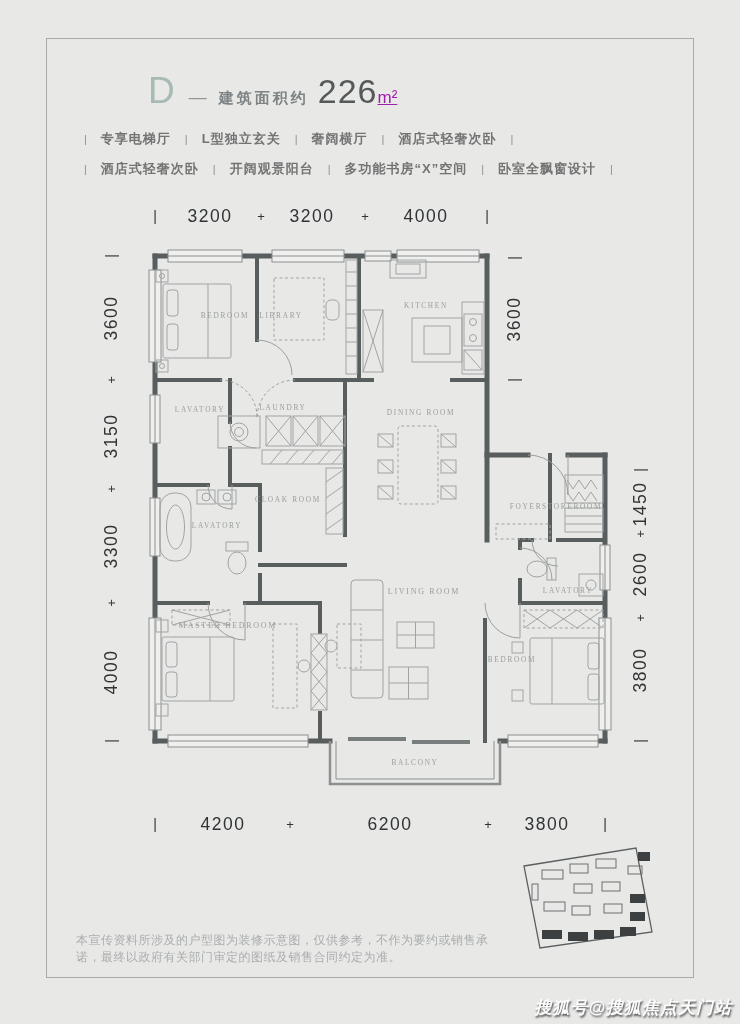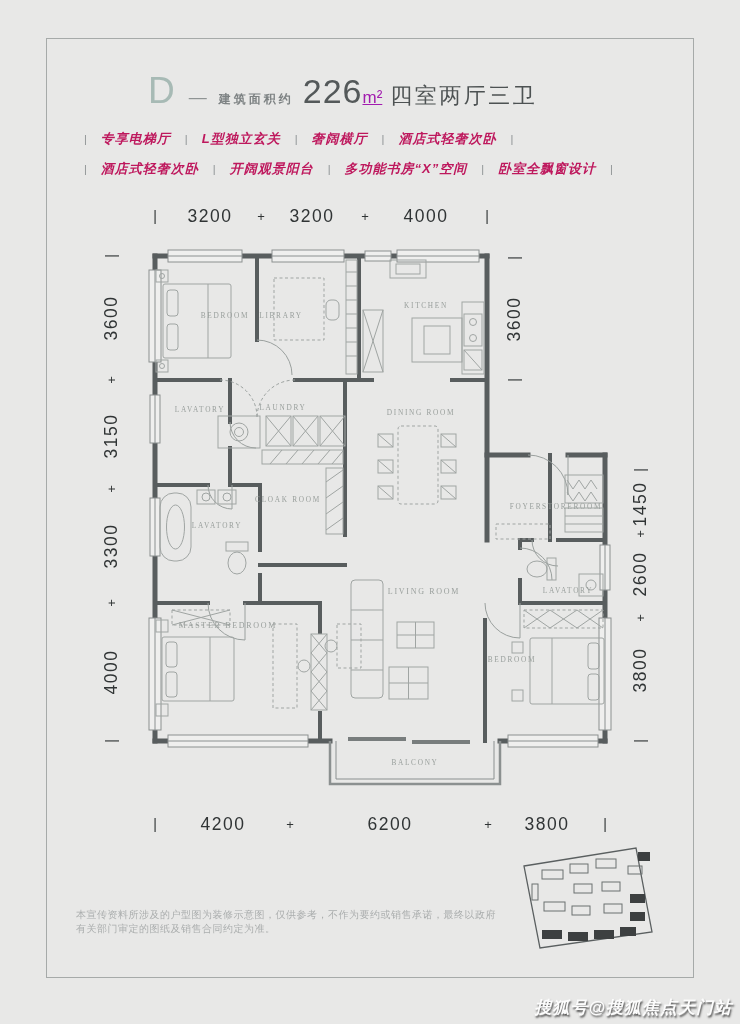--- a/index.html
+++ b/index.html
@@ -13,63 +13,62 @@
     position:absolute; left:46px; top:38px; width:646px; height:938px;
     border:1px solid #a6aaa9; pointer-events:none;
   }
   
   .header {
     position:absolute; left:148px; top:70px;
     display:flex; align-items:baseline; white-space:nowrap;
   }
   .plan-letter { font-size:37px; color:#a7bab5; font-weight:400; }
   .hdash { font-size:18px; color:#8f9494; margin:0 12px 0 14px; }
-  .area-label { font-size:12px; color:#7d8283; letter-spacing:3px; margin-right:9px; font-weight:bold; }
+  .area-label { font-size:15px; color:#7d8283; letter-spacing:3px; margin-right:9px; font-weight:bold; }
   .area-value { font-size:34px; color:#54595a; letter-spacing:1px;text-align:center; }
   .area-unit  { font-size:17px; color:#a21caf; margin-right:8px;text-decoration:underline; }
   .rooms-desc { font-size:22px; color:#4d5253; letter-spacing:2.5px; }
   
   .features { position:absolute; left:84px; top:124px; }
   .feat-row { display:flex; align-items:center; height:30px; white-space:nowrap; }
-  .feat { font-size:13px; font-weight:bold; color:#be185d; letter-spacing:1px; margin:16px 14px;font-style:italic; }
+  .feat { font-size:13px; font-weight:bold; color:#737373; letter-spacing:1px; margin:16px 14px; }
   .sep  { font-size:11px; color:#8d9293; font-weight:normal; }
   
   .plan-svg { position:absolute; left:60px; top:190px; width:620px; height:670px; }
   .dim-num  { font-size:17.5px; fill:#303435; letter-spacing:1.5px; }
   .dim-plus { font-size:13px;  fill:#303435; }
   .dim-tick { font-size:14px;  fill:#303435; }
   .room-label { font-family:"Liberation Serif", serif; font-size:7.3px; fill:#999f9c; letter-spacing:1.7px; }
   .lbl-big    { font-size:8px; }
   .dashed { stroke-dasharray:3 2.5; }
   
   .site-map { position:absolute; left:512px; top:842px; width:150px; height:112px; }
   
   .disclaimer {
-    position:absolute; left:76px; top:908px; width:420px;
-    font-size:10px; color:#abaeae; letter-spacing:.5px;
+    position:absolute; left:76px; top:932px; width:420px;
+    font-size:12px; color:#abaeae; letter-spacing:.5px;
   }
   .watermark {
     position:absolute; right:8px; bottom:5px;
     font-size:17px; font-weight:bold; color:#fcfcfc; letter-spacing:1px;
     text-shadow:1px 1.5px 2px rgba(45,45,45,.8);
     font-style:italic;
   }
 </style>
 </head>
 <body>
 
 <div class="card-border"></div>
 
 <div class="header">
   <span class="plan-letter">D</span>
   <span class="hdash">—</span>
   <span class="area-label">建筑面积约</span>
   <span class="area-value">226</span>
   <span class="area-unit">m²</span>
-  <span class="rooms-desc">四室两厅三卫</span>
 </div>
 
 <div class="features">
   <div class="feat-row">
     <span class="sep">|</span>
     <span class="feat">专享电梯厅</span>
     <span class="sep">|</span>
     <span class="feat">L型独立玄关</span>
     <span class="sep">|</span>
     <span class="feat">奢阔横厅</span>

